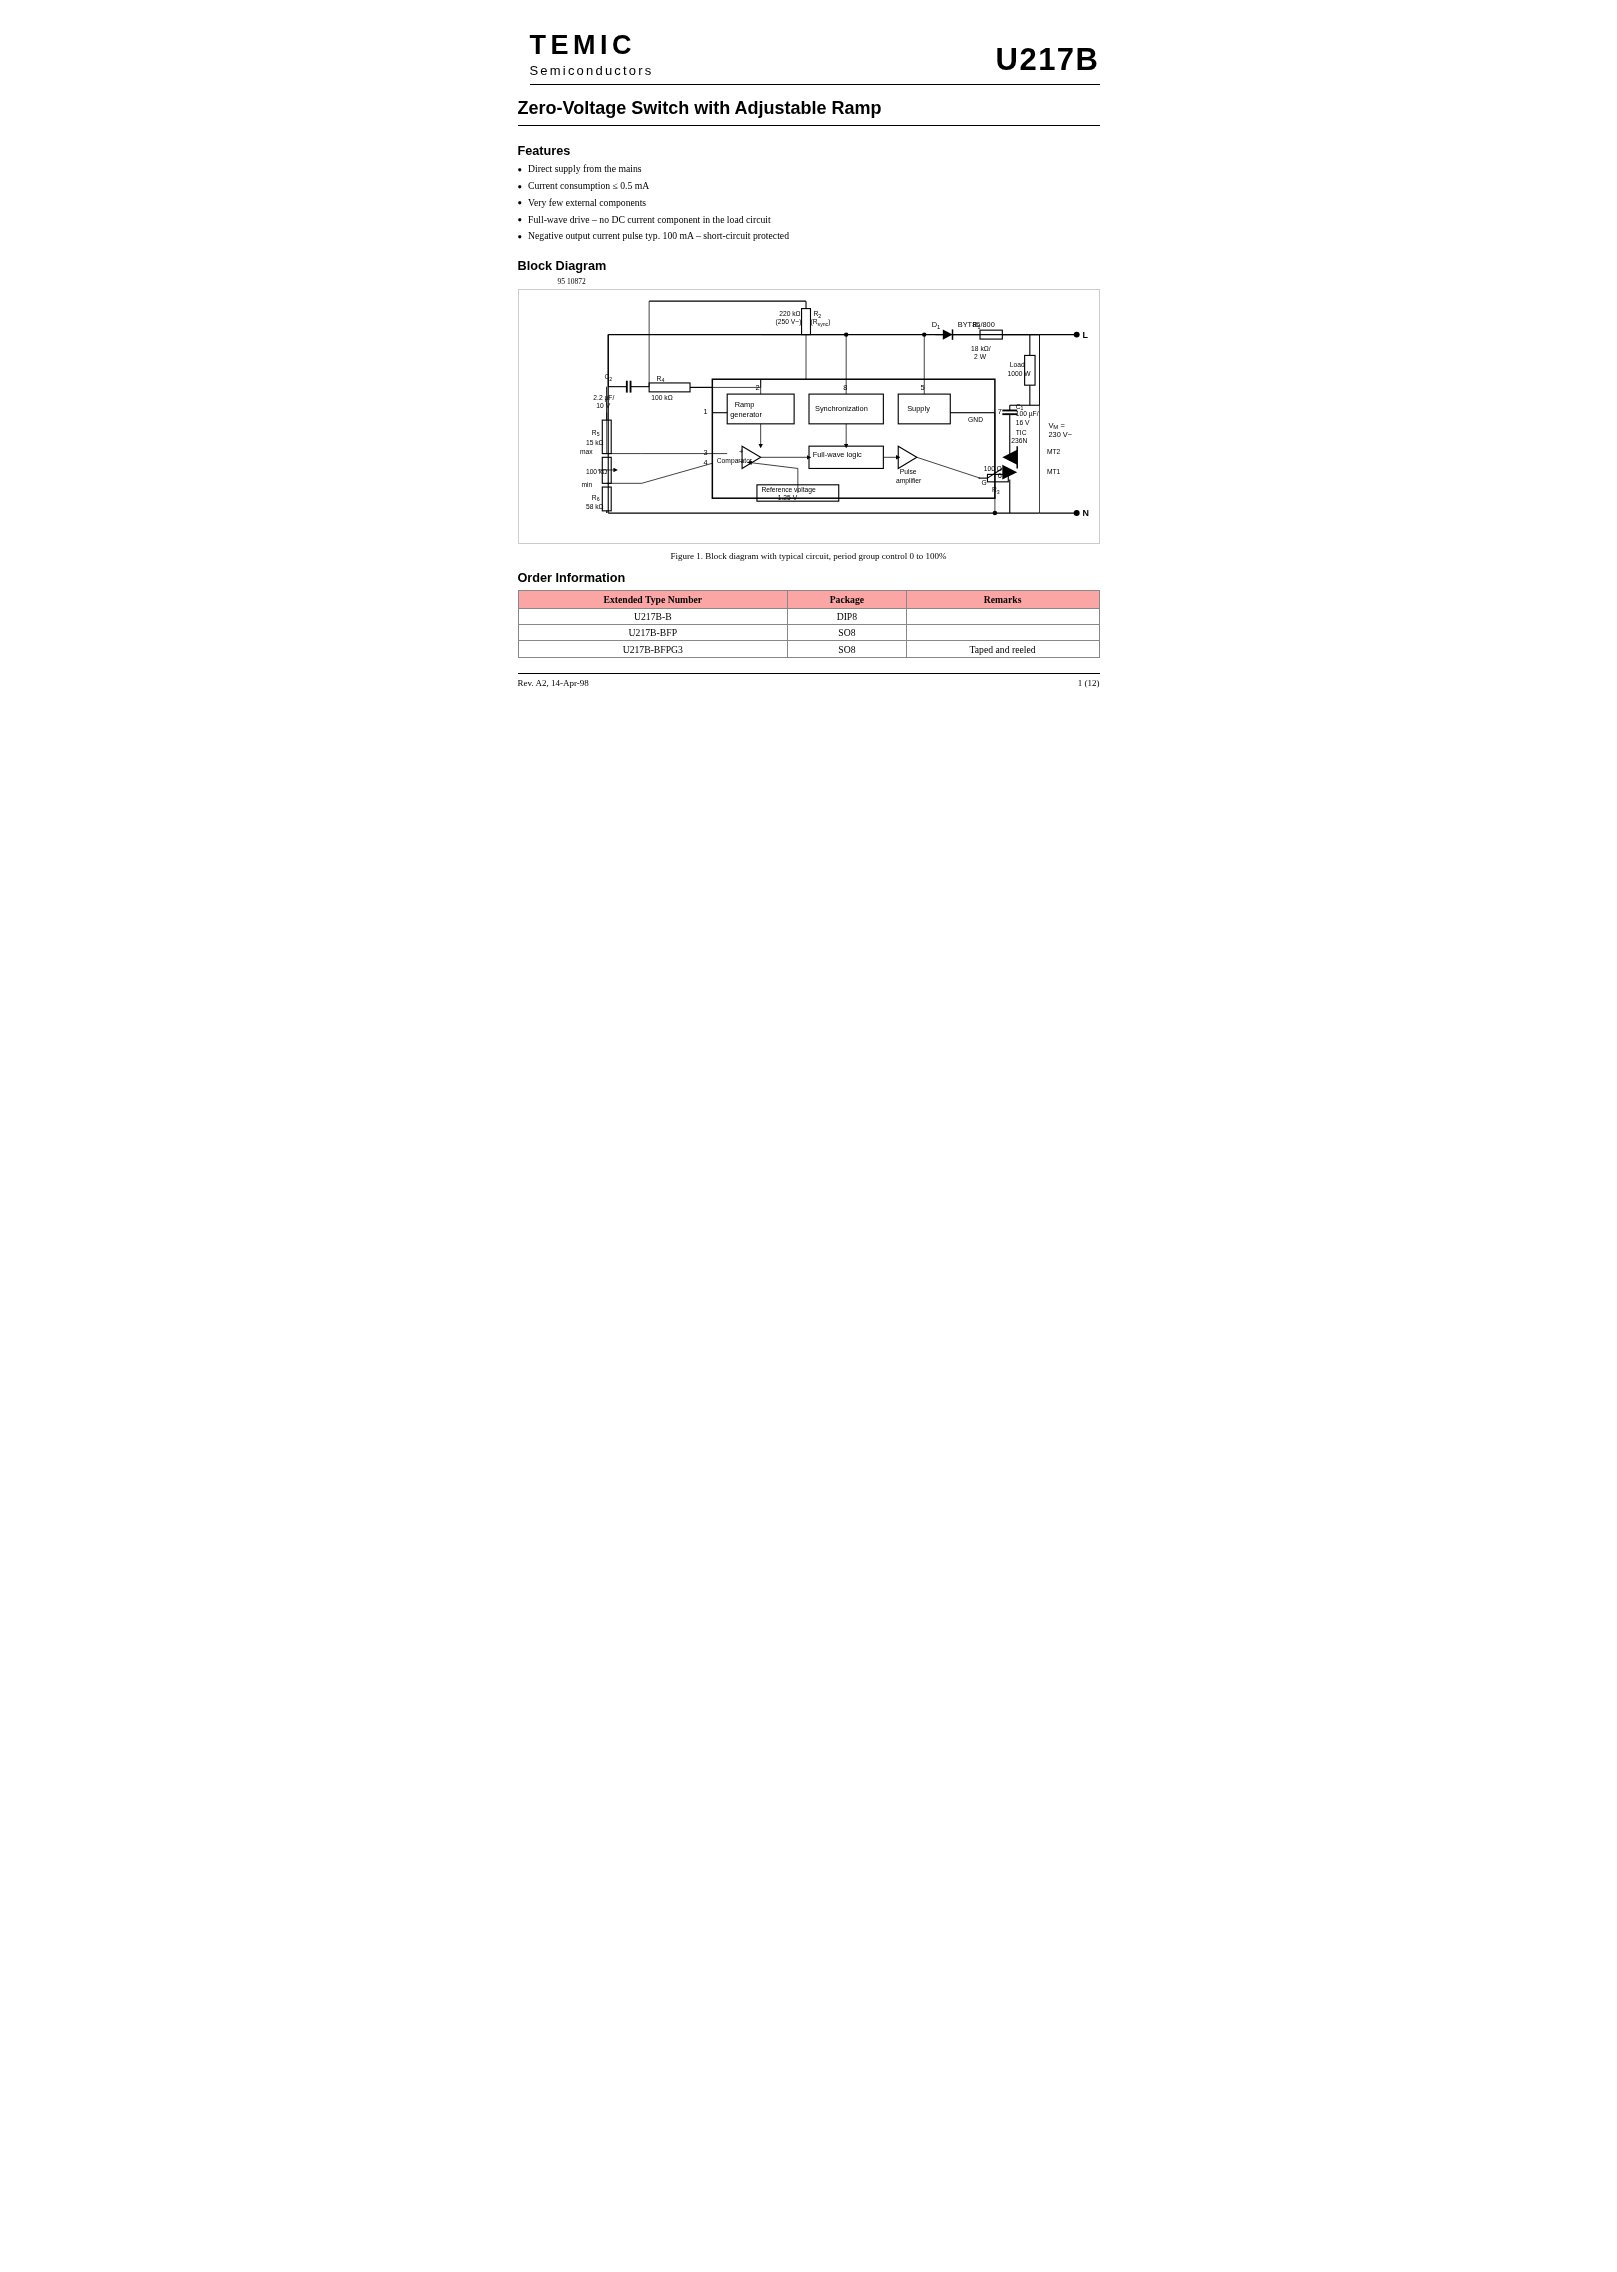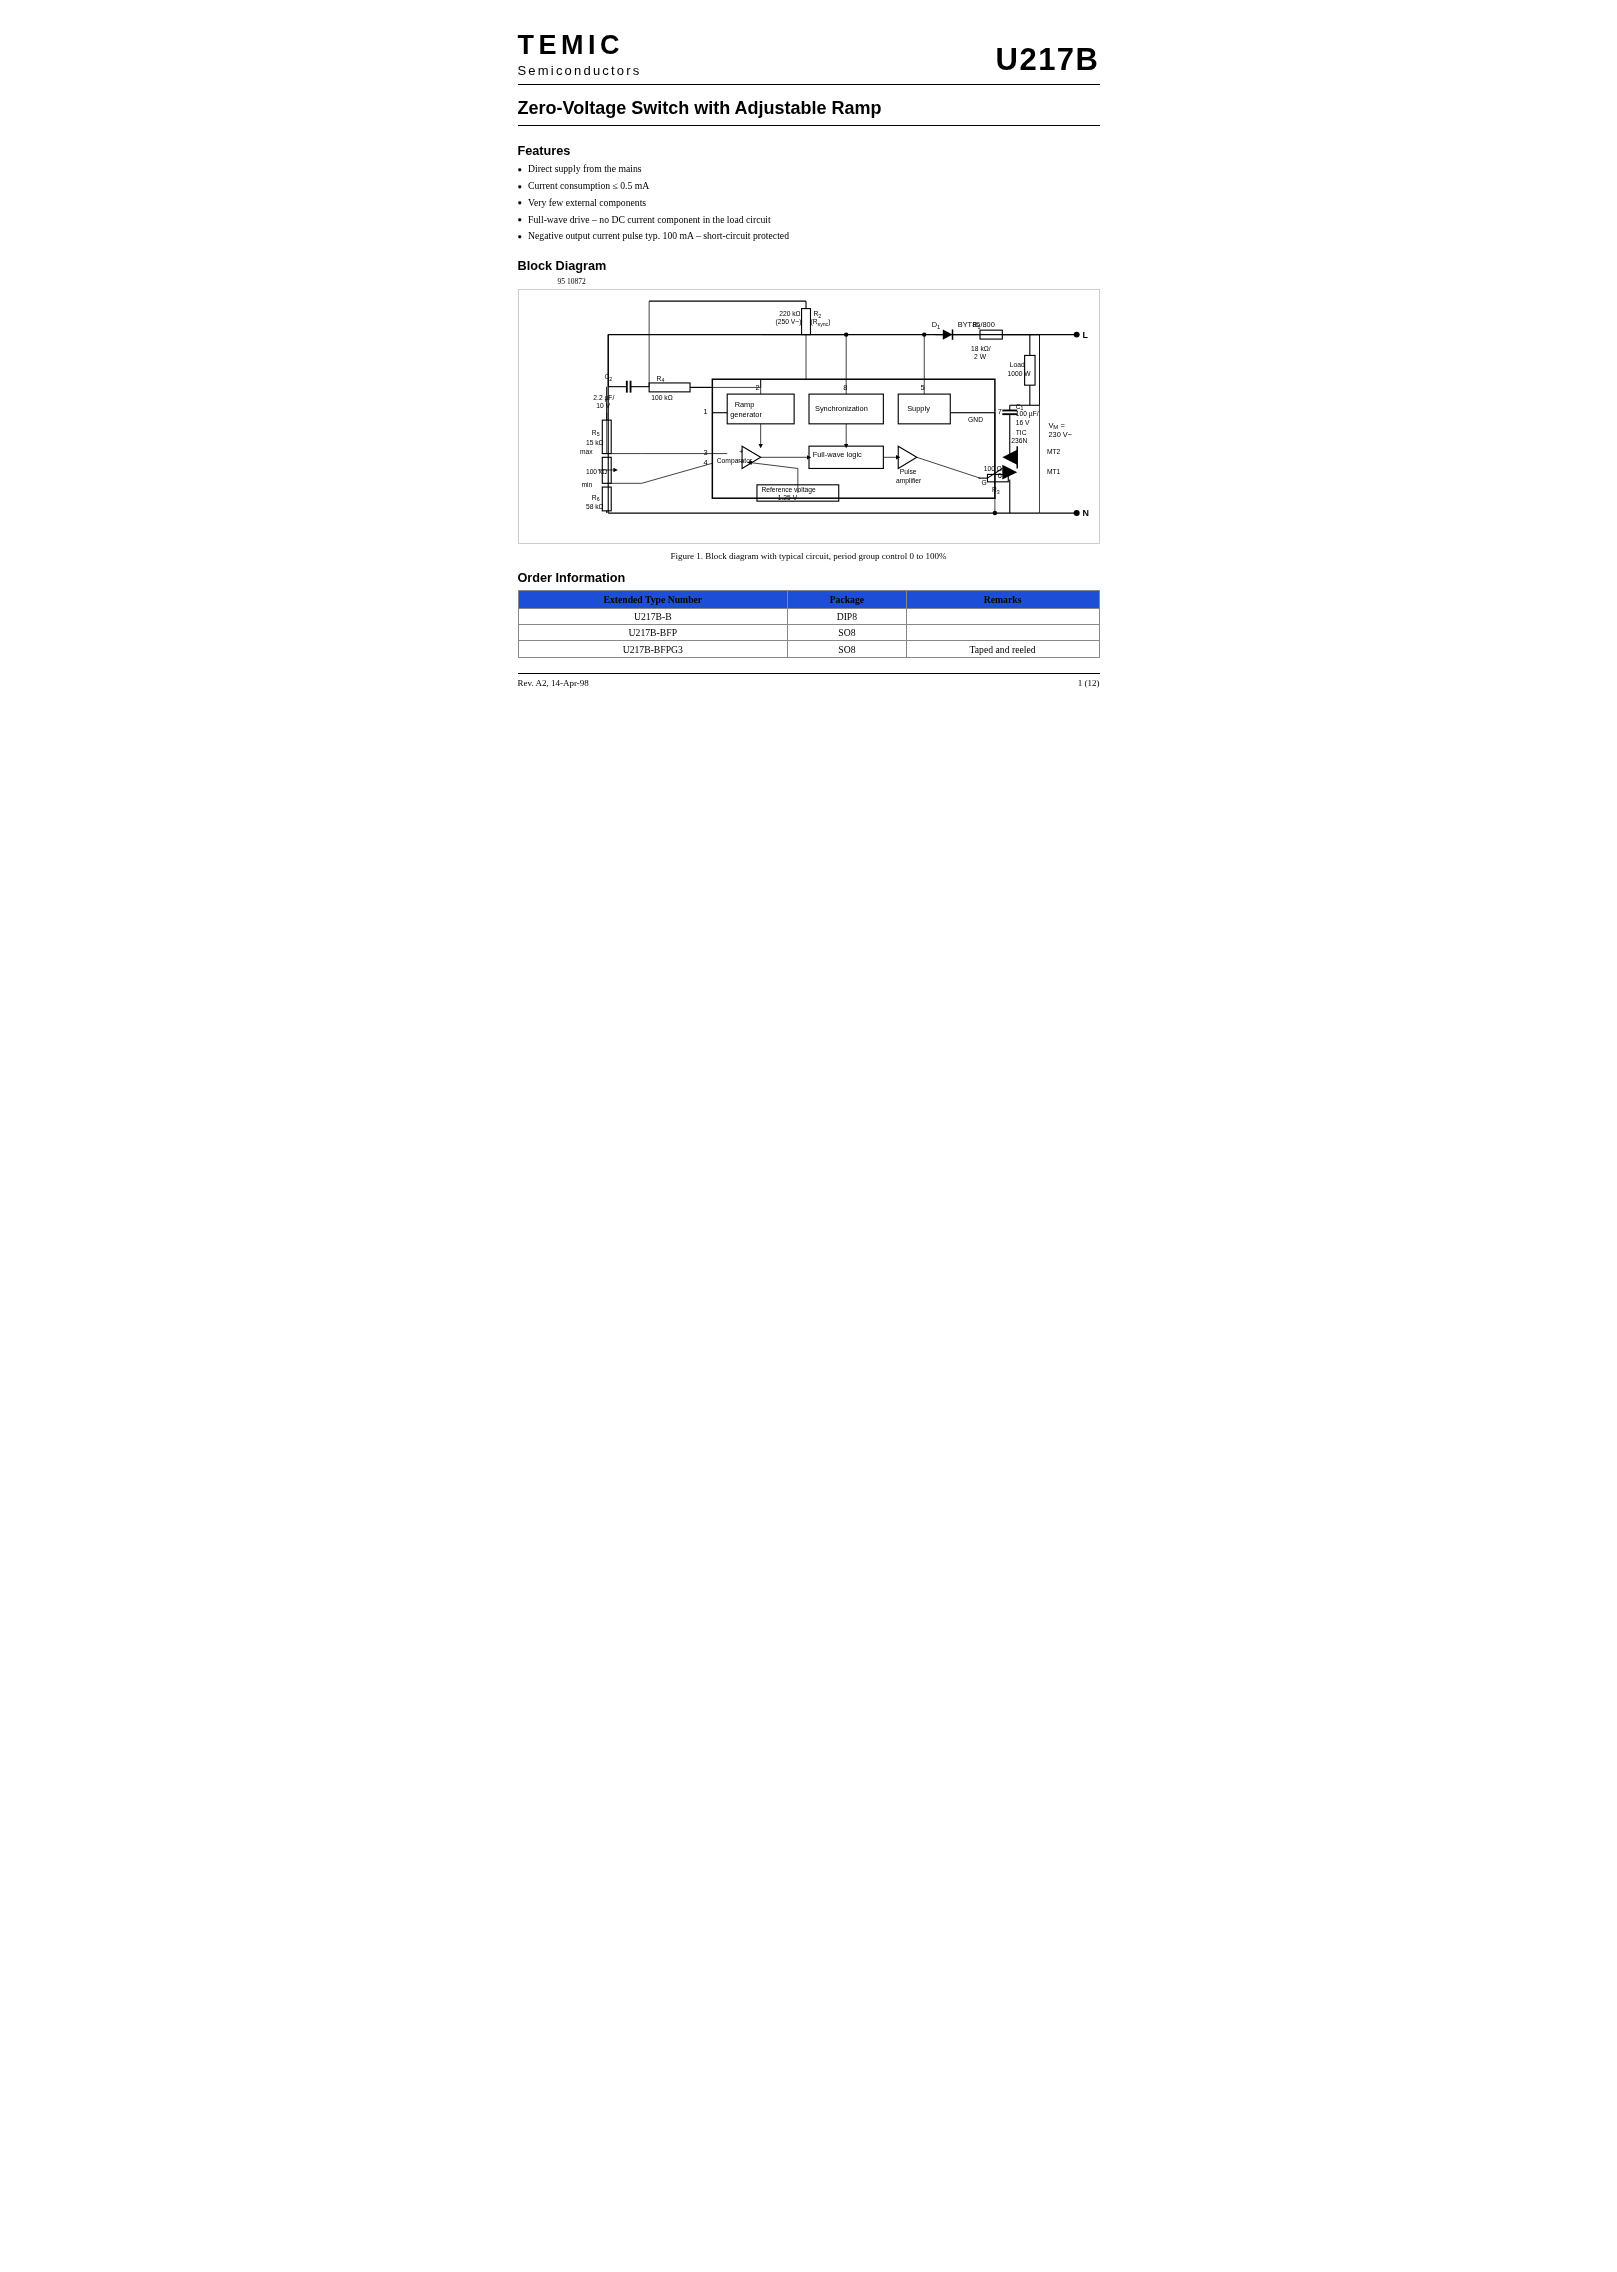--- a/index.html
+++ b/index.html
@@ -13,20 +13,21 @@
       padding: 30px 45px 30px 45px;
     }
     
     .header {
       display: flex;
       justify-content: space-between;
       align-items: flex-end;
       border-bottom: 1.5px solid #000;
       padding-bottom: 6px;
       margin-bottom: 7.5px;
+      margin-left: 12px;
     }
     .logo-temic {
       font-size: 27px;
       font-weight: bold;
       letter-spacing: 4.5px;
       font-variant: small-caps;
       font-family: Arial, sans-serif;
     }
     .logo-semi {
       font-size: 13px;
@@ -106,21 +107,21 @@
     }
     
     .order-section { margin-top: 3px; }
     table.order-table {
       width: 100%;
       border-collapse: collapse;
       font-size: 9.7px;
       margin-top: 4.5px;
     }
     table.order-table th {
-      background: #1d4ed8;
+      background: #fca5a5;
       border: 0.7px solid #888;
       padding: 3px 7.5px;
       font-weight: bold;
       text-align: center;
     }
     table.order-table td {
       border: 0.7px solid #888;
       padding: 2.2px 7.5px;
       text-align: center;
     }

